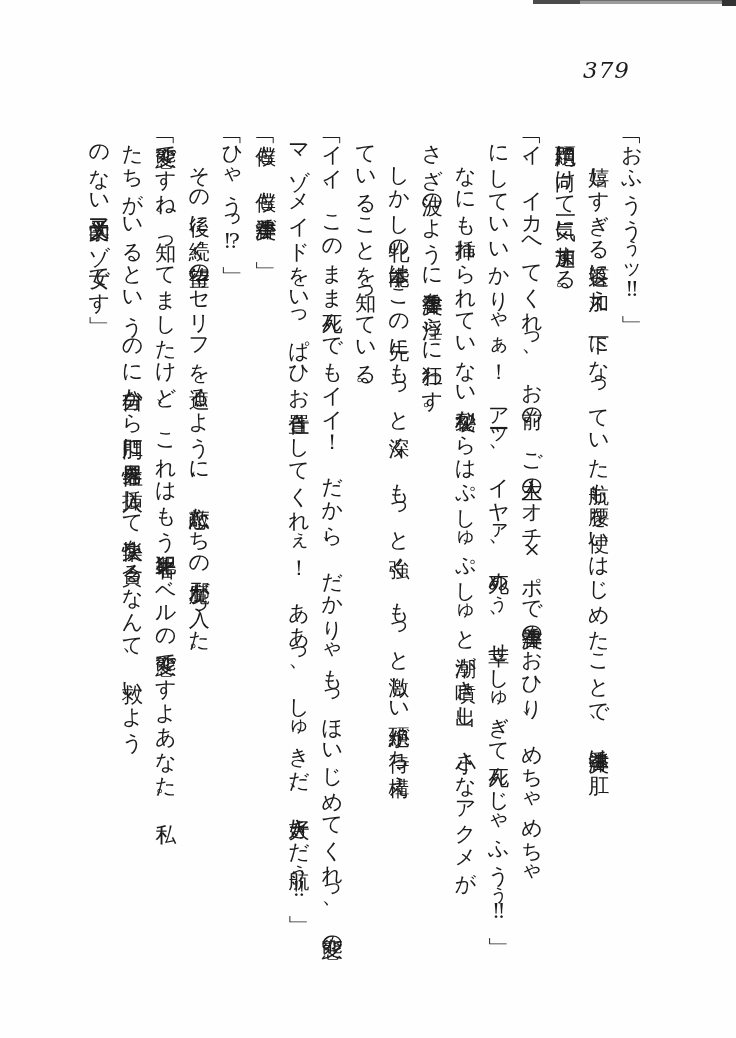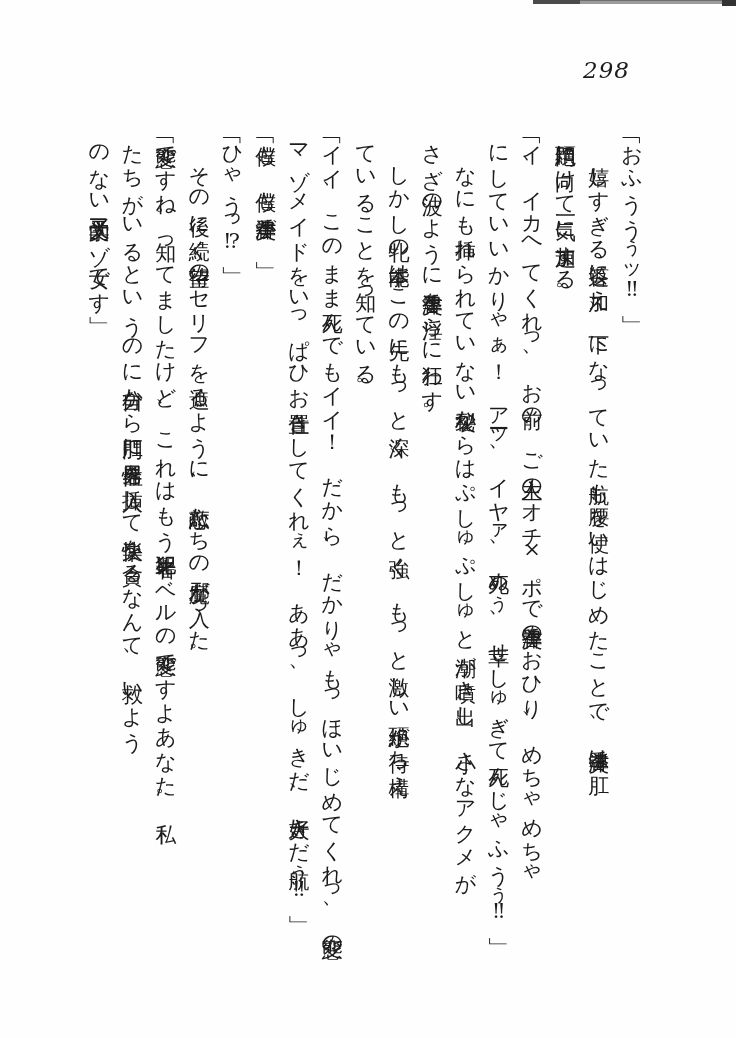--- a/index.html
+++ b/index.html
@@ -47,21 +47,21 @@
     white-space: nowrap;
   }
 </style>
 </head>
 <body>
 
 <div class="scan-bar seg1"></div>
 <div class="scan-bar seg2"></div>
 <div class="scan-bar seg3"></div>
 
-<div class="page-number">298</div>
+<div class="page-number">379</div>
 
 <div class="text-block">
   <div class="text-line">「おふううぅッ‼」</div>
   <div class="text-line">　嬉しすぎる返答に加え、下になっていた航も腰を使いはじめたことで、香津美は肛</div>
   <div class="text-line">門絶頂に向けて一気に加速する。</div>
   <div class="text-line">「イ、イカへてくれっ、お前の、ご主人のオチ×ポで香津美のおひり、めちゃめちゃ</div>
   <div class="text-line">にしていいかりゃぁ！　アーッ、イヤァ、死ぬぅ、幸せしゅぎて死んじゃふうぅ‼」</div>
   <div class="text-line">　なにも挿れられていない秘裂からはぷしゅぷしゅと潮が噴き出し、小さなアクメが</div>
   <div class="text-line">さざ波のように香津美を淫らに狂わす。</div>
   <div class="text-line">　しかし牝の本能はこの先にもっと深く、もっと強く、もっと激しい絶頂が待ち構え</div>

